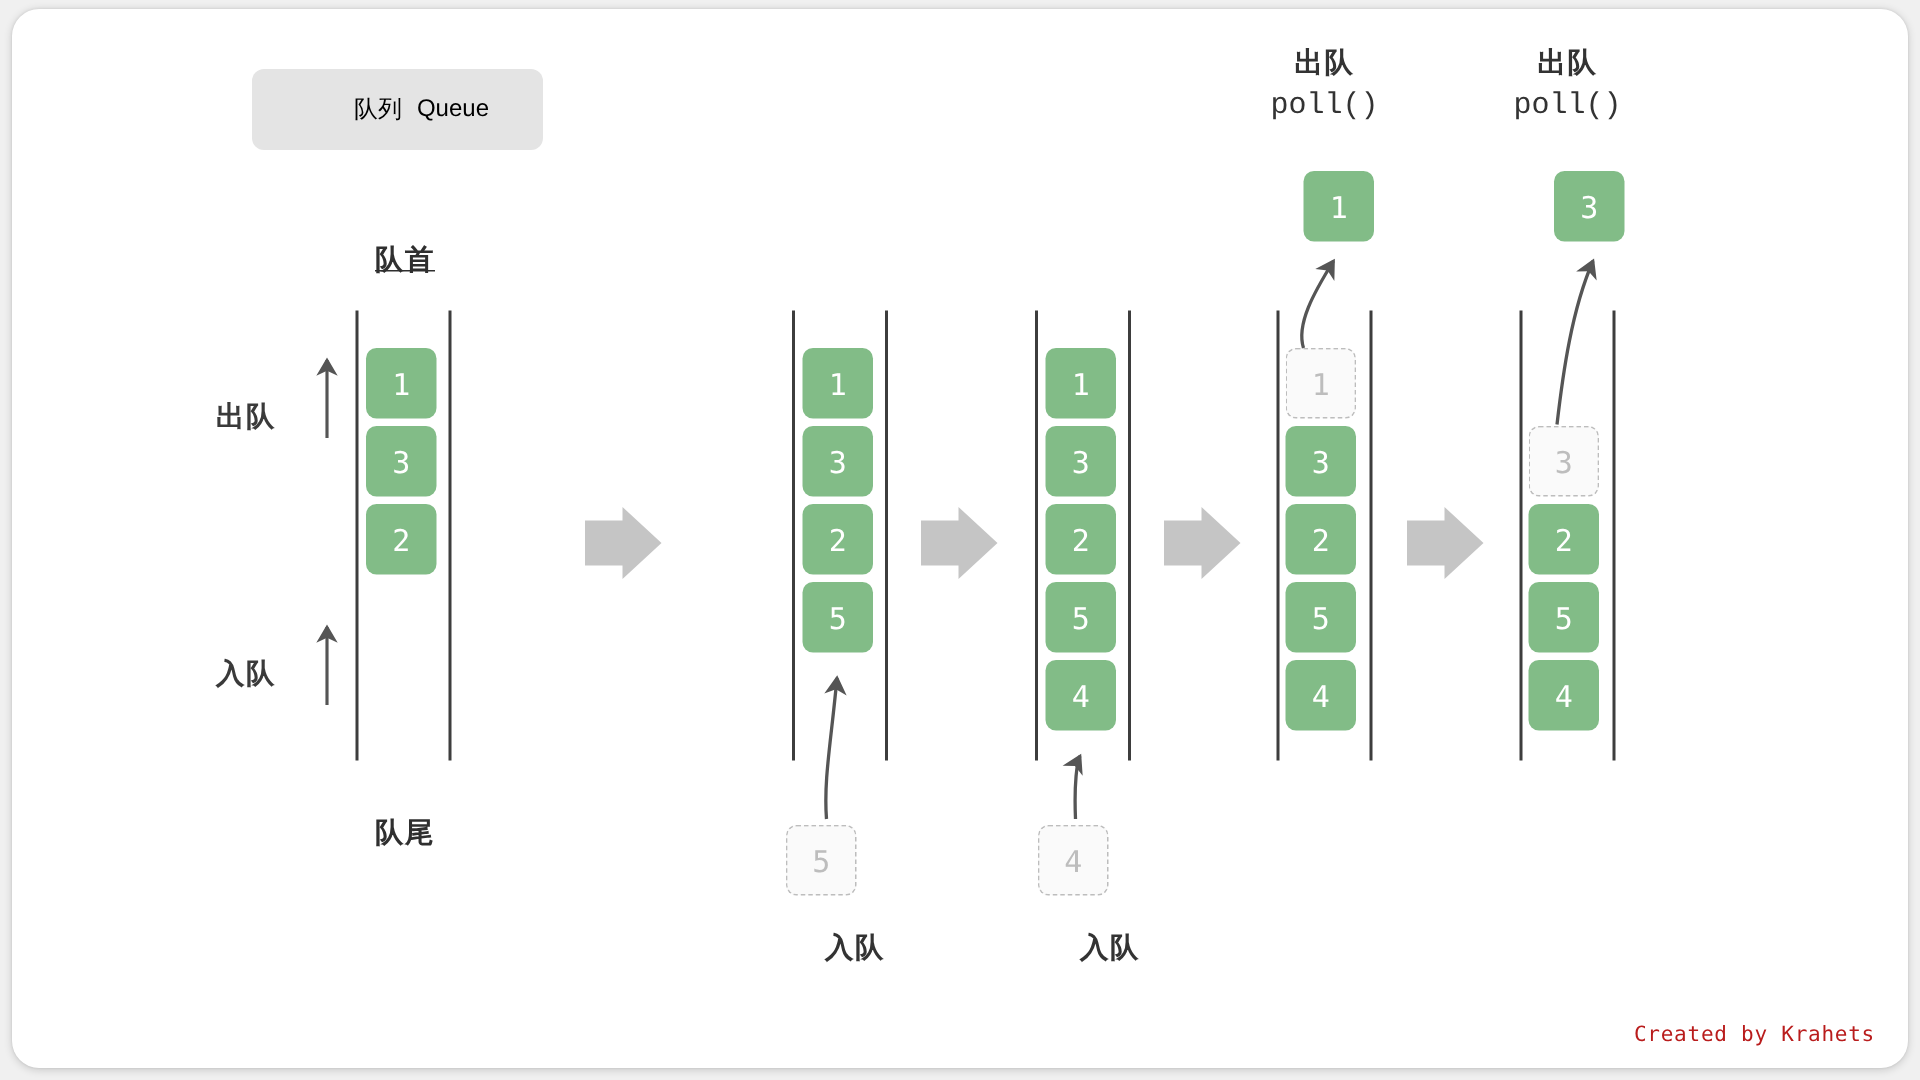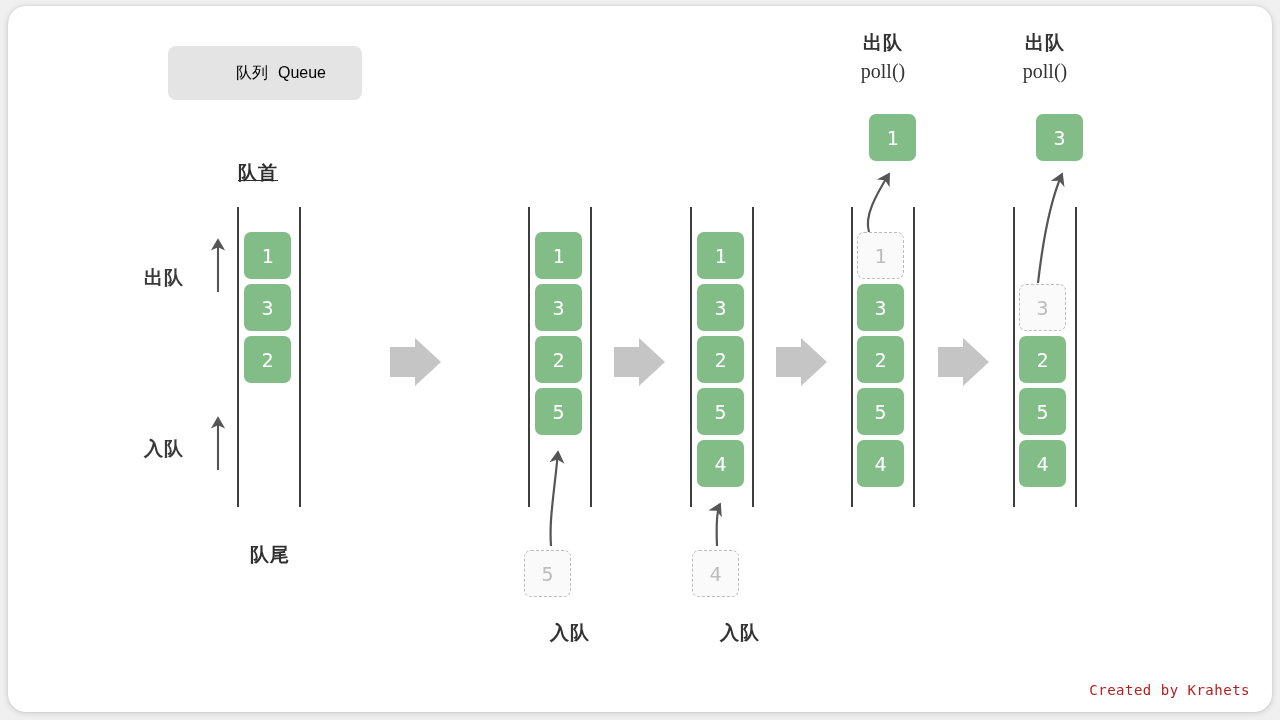--- a/index.html
+++ b/index.html
@@ -96,21 +96,21 @@
     white-space: nowrap;
     line-height: 1.42;
   }
   .caption .cn {
     font-size: 19px;
     font-weight: bold;
     color: #333333;
     letter-spacing: 1px;
   }
   .caption .code {
-    font-family: Liberation Serif, serif;
+    font-family: Liberation Mono, monospace;
     font-size: 20px;
     color: #333333;
   }
   .caption .code em {
     font-style: normal;
     color: #3f9950;
     font-weight: bold;
   }
 
   
@@ -133,21 +133,21 @@
 <body>
 
 <div id="card">
   <div id="stage">
 
     <div class="abs" id="title-badge">
       <span id="t-cn">队列</span>
       <span id="t-en">Queue</span>
     </div>
 
-    <div class="abs hdr-label" style="left:238px; top:160px; width:64px; text-align:left;text-decoration:underline;">队首</div>
+    <div class="abs hdr-label" style="left:238px; top:160px; width:64px; text-align:center;text-decoration:underline;">队首</div>
     <div class="abs hdr-label" style="left:238px; top:542px; width:64px; text-align:center;">队尾</div>
 
     <div class="abs side-label" style="left:144px; top:265px;">出队</div>
     <div class="abs side-label" style="left:144px; top:436px;">入队</div>
 
     <div class="abs rail" style="left:237px; top:207px; height:300px;"></div>
     <div class="abs rail" style="left:299px; top:207px; height:300px;"></div>
 
     <div class="abs cell" style="left:244px; top:232px;">1</div>
     <div class="abs cell" style="left:244px; top:284px;">3</div>

